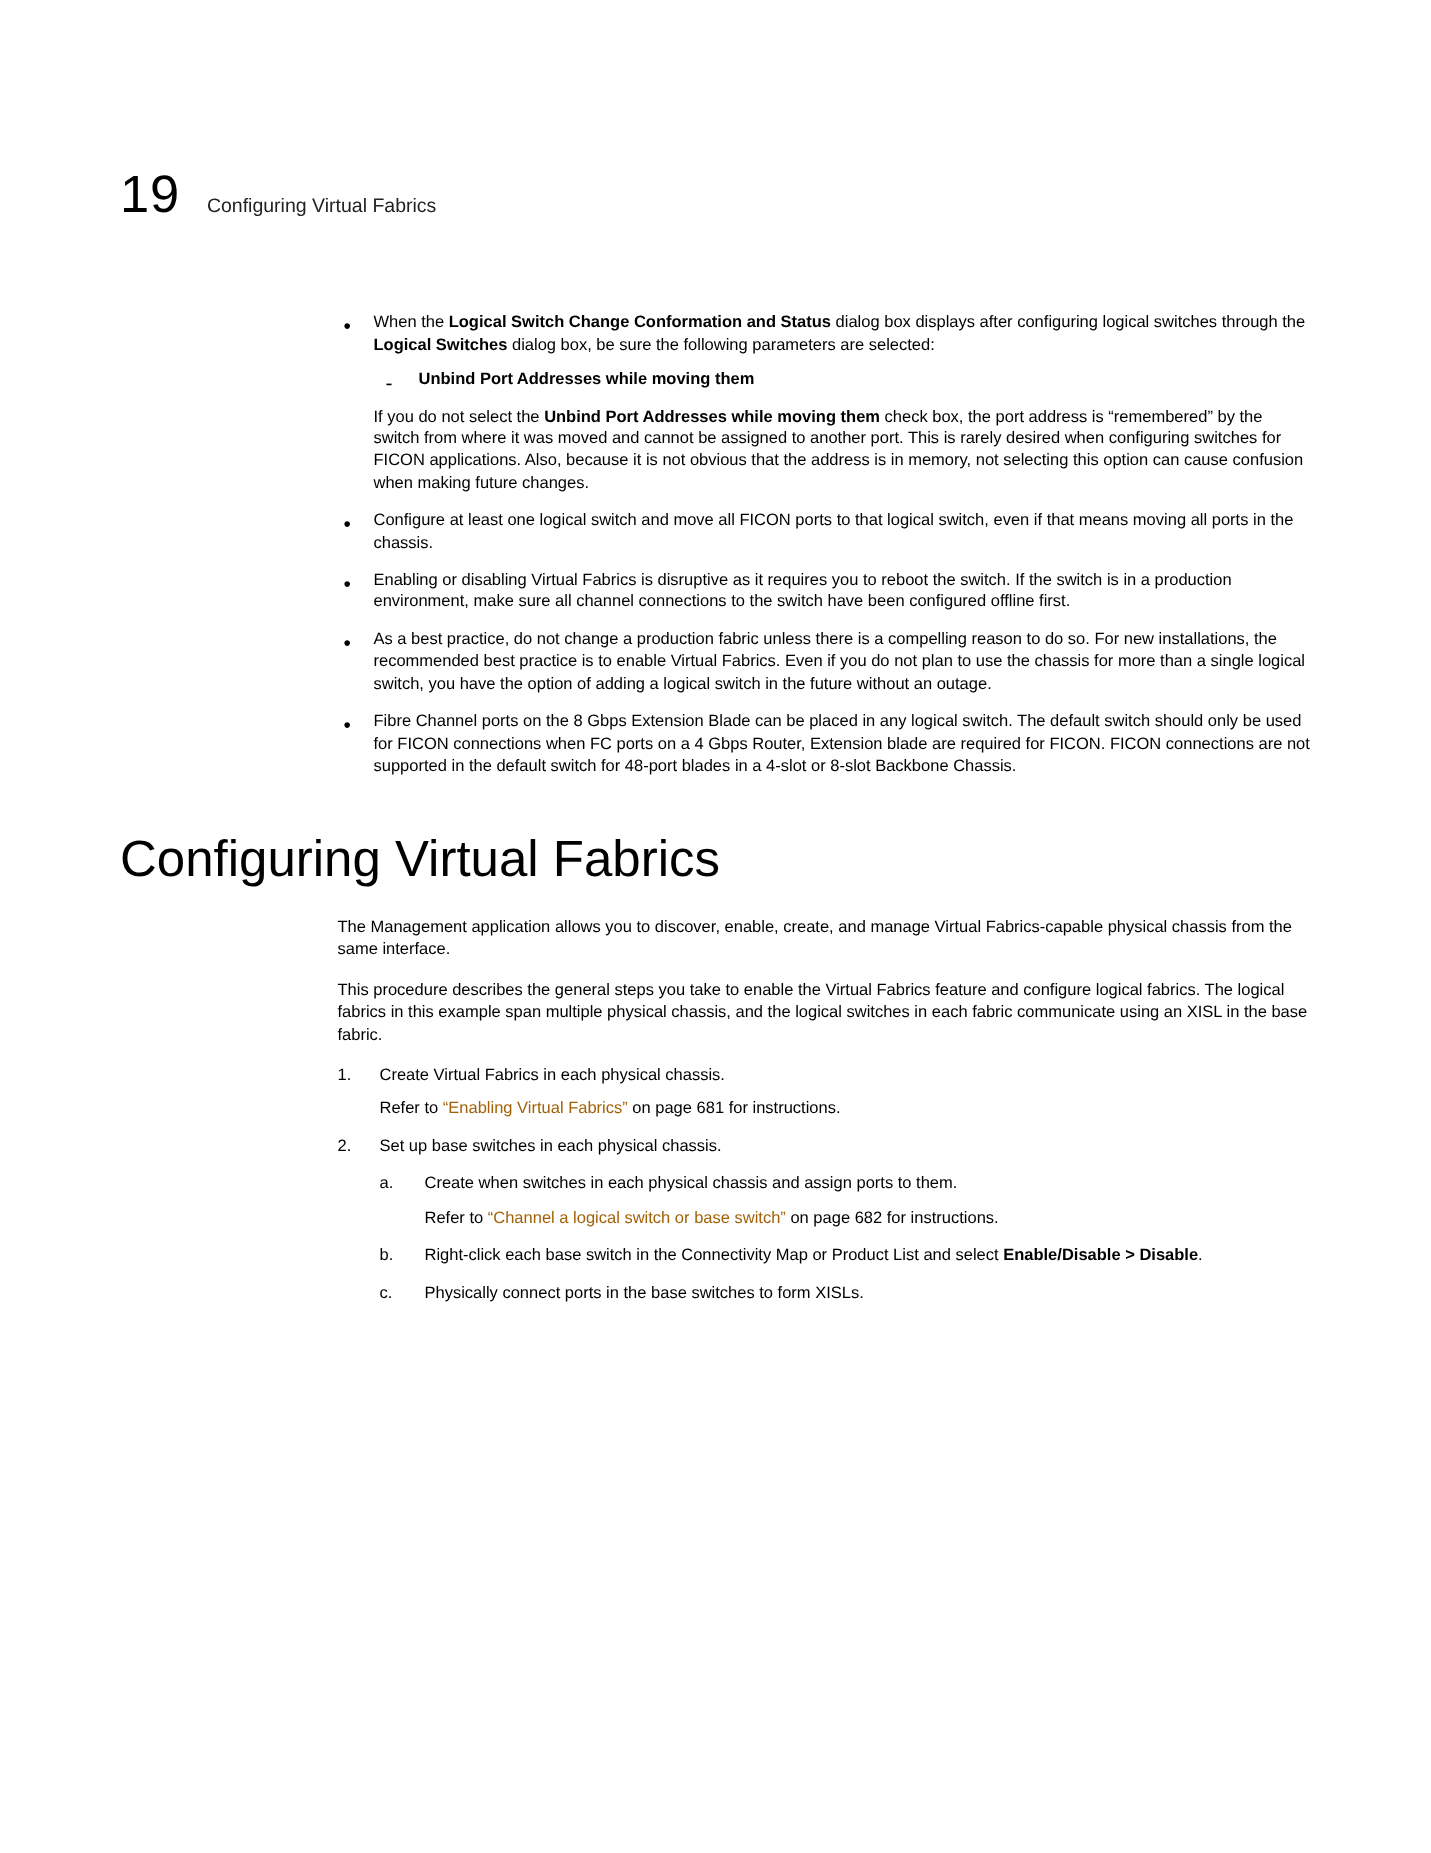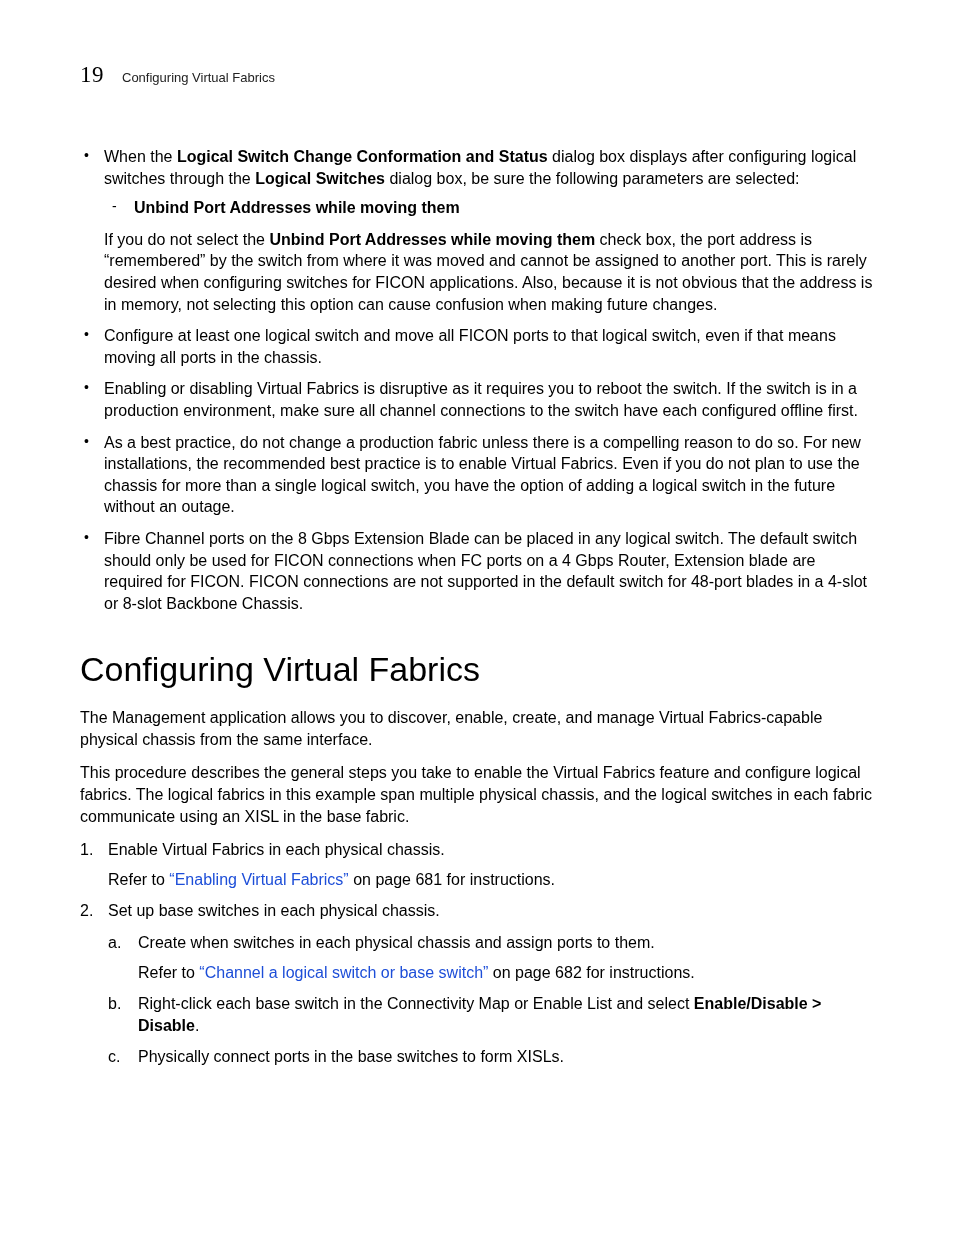--- a/index.html
+++ b/index.html
@@ -17,31 +17,33 @@
     box-sizing: border-box;
     padding: 62px 80px 60px 80px;
   }
   .running-header {
     display: flex;
     align-items: baseline;
     gap: 18px;
     margin-bottom: 58px;
   }
   .chapter-no {
-    font-family: Liberation Serif, serif;
-    font-size: 23px;
+    font-family: Liberation Sans, sans-serif;
+    font-size: 35px;
     font-weight: 400;
     letter-spacing: 0.5px;
+    margin-top: 48px;
   }
   .chapter-title {
     font-size: 13px;
     color: #222;
   }
   .content {
-    font-size: 16px;
+    margin-left: 145px;
+    font-size: 11px;
     line-height: 1.35;
     color: #000;
   }
   ul.bullets {
     list-style: none;
     margin: 0 0 0 0;
     padding: 0;
   }
   ul.bullets > li {
     position: relative;
@@ -109,21 +111,21 @@
     position: relative;
     padding-left: 30px;
     margin-bottom: 10px;
   }
   .lettered > li .let {
     position: absolute;
     left: 0;
     top: 0;
   }
   .link {
-    color: #1d4ed8;
+    color: #a16207;
   }
   p { margin: 0 0 12px 0; }
 </style>
 </head>
 <body>
 
 <div class="page">
 
   <div class="running-header">
     <span class="chapter-no">19</span>
@@ -140,39 +142,39 @@
         <ul class="dashes">
           <li><span class="bold">Unbind Port Addresses while moving them</span></li>
         </ul>
 
         <div class="inner-para">
           <span>If you do not select the </span><span class="bold">Unbind Port Addresses while moving them</span><span> check box, the port address is “remembered” by the switch from where it was moved and cannot be assigned to another port. This is rarely desired when configuring switches for FICON applications. Also, because it is not obvious that the address is in memory, not selecting this option can cause confusion when making future changes.</span>
         </div>
       </li>
 
       <li><span>Configure at least one logical switch and move all FICON ports to that logical switch, even if that means moving all ports in the chassis.</span></li>
-      <li><span>Enabling or disabling Virtual Fabrics is disruptive as it requires you to reboot the switch. If the switch is in a production environment, make sure all channel connections to the switch have each configured offline first.</span></li>
+      <li><span>Enabling or disabling Virtual Fabrics is disruptive as it requires you to reboot the switch. If the switch is in a production environment, make sure all channel connections to the switch have been configured offline first.</span></li>
       <li><span>As a best practice, do not change a production fabric unless there is a compelling reason to do so. For new installations, the recommended best practice is to enable Virtual Fabrics. Even if you do not plan to use the chassis for more than a single logical switch, you have the option of adding a logical switch in the future without an outage.</span></li>
       <li><span>Fibre Channel ports on the 8 Gbps Extension Blade can be placed in any logical switch. The default switch should only be used for FICON connections when FC ports on a 4 Gbps Router, Extension blade are required for FICON. FICON connections are not supported in the default switch for 48-port blades in a 4-slot or 8-slot Backbone Chassis.</span></li>
     </ul>
 
   </div>
 
   <h1 class="section">Configuring Virtual Fabrics</h1>
 
   <div class="content">
 
     <p>The Management application allows you to discover, enable, create, and manage Virtual Fabrics-capable physical chassis from the same interface.</p>
     <p>This procedure describes the general steps you take to enable the Virtual Fabrics feature and configure logical fabrics. The logical fabrics in this example span multiple physical chassis, and the logical switches in each fabric communicate using an XISL in the base fabric.</p>
 
     <ol class="numbered">
 
       <li>
         <span class="num">1.</span>
-        <span>Enable Virtual Fabrics in each physical chassis.</span>
+        <span>Create Virtual Fabrics in each physical chassis.</span>
         <div class="inner-para">
           <span>Refer to </span><span class="link">“Enabling Virtual Fabrics”</span><span> on page 681 for instructions.</span>
         </div>
       </li>
 
       <li>
         <span class="num">2.</span>
         <span>Set up base switches in each physical chassis.</span>
 
         <ol class="lettered">
@@ -181,21 +183,21 @@
             <span class="let">a.</span>
             <span>Create when switches in each physical chassis and assign ports to them.</span>
             <div class="inner-para" style="margin-left:0;">
               <span>Refer to </span><span class="link">“Channel a logical switch or base switch”</span><span> on page 682 for instructions.</span>
             </div>
           </li>
 
           <li>
             <span class="let">b.</span>
             <div class="inner-para" style="margin-left:0;">
-              <span>Right-click each base switch in the Connectivity Map or Enable List and select </span><span class="bold">Enable/Disable &gt; Disable</span><span>.</span>
+              <span>Right-click each base switch in the Connectivity Map or Product List and select </span><span class="bold">Enable/Disable &gt; Disable</span><span>.</span>
             </div>
           </li>
 
           <li>
             <span class="let">c.</span>
             <span>Physically connect ports in the base switches to form XISLs.</span>
           </li>
 
         </ol>
       </li>

